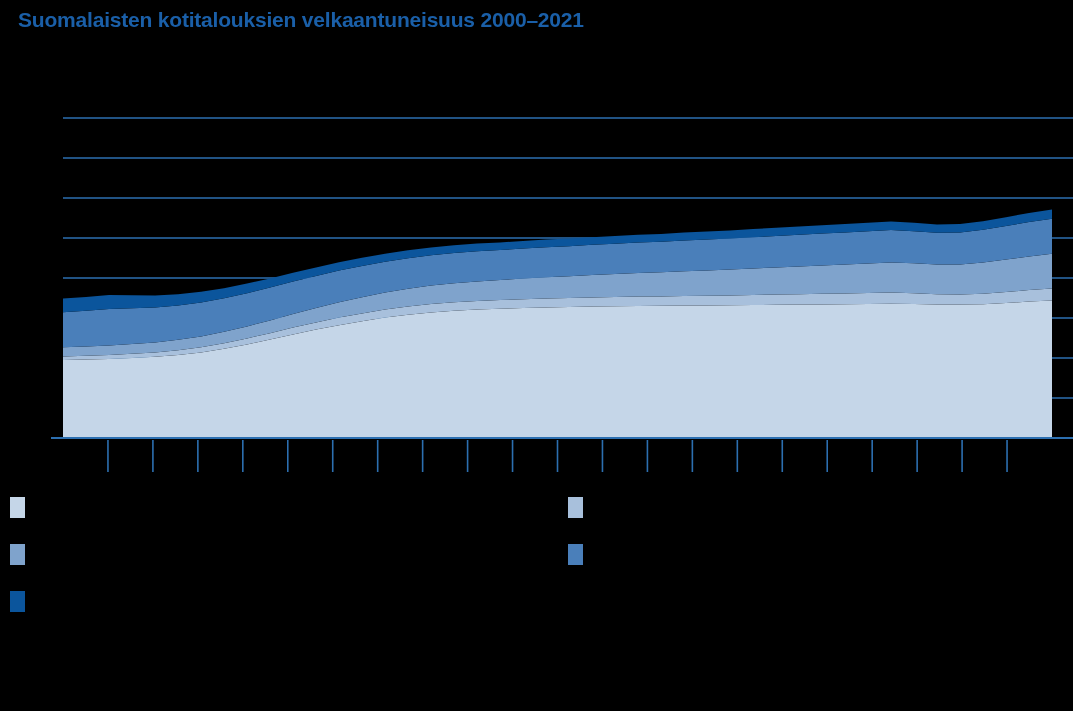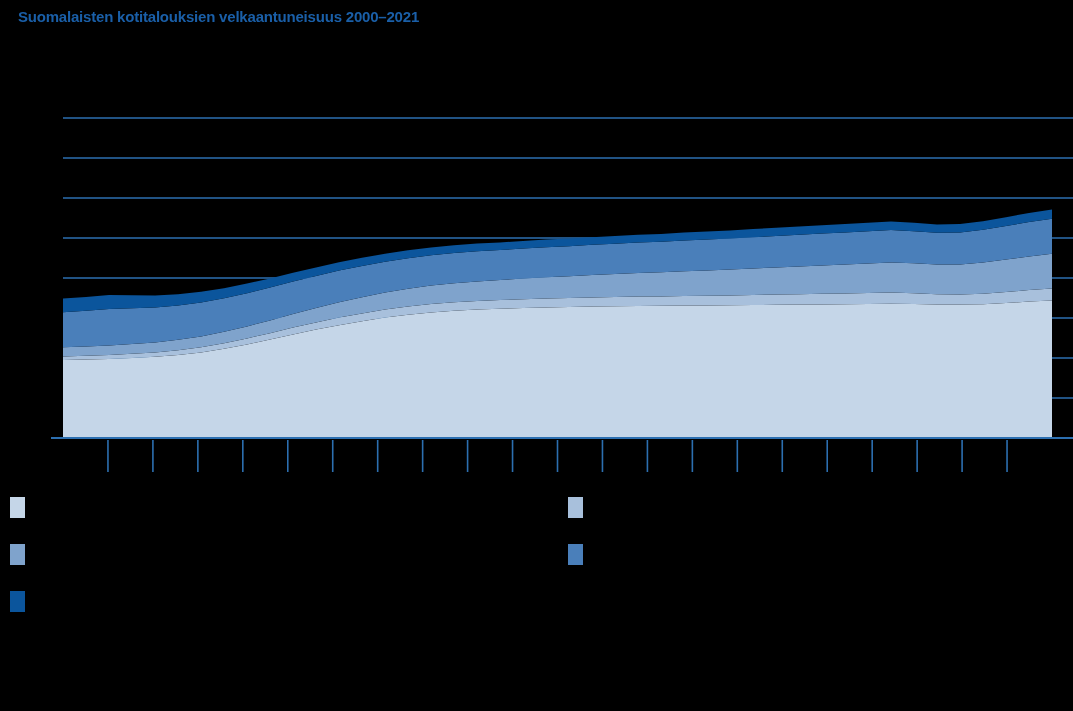--- a/index.html
+++ b/index.html
@@ -3,21 +3,21 @@
 <meta charset="utf-8">
 <style>
   html,body{margin:0;padding:0;background:#000;}
   body{
     width:1073px;height:711px;overflow:hidden;position:relative;
     font-family:"Liberation Sans", sans-serif;
     background:#000000;
   }
   #page-title{
     position:absolute;left:18px;top:8px;
-    font-size:15px;font-weight:bold;color:#1a5fa8;
+    font-size:21px;font-weight:bold;color:#1a5fa8;
     letter-spacing:-0.2px;white-space:nowrap;
   }
   #chart-wrap{
     position:absolute;left:0;top:0;width:1073px;height:490px;
   }
   #chart-svg{display:block;}
   #legend{
     position:absolute;left:0;top:495px;width:1073px;height:130px;
   }
   .legend-col{position:absolute;top:0;}

